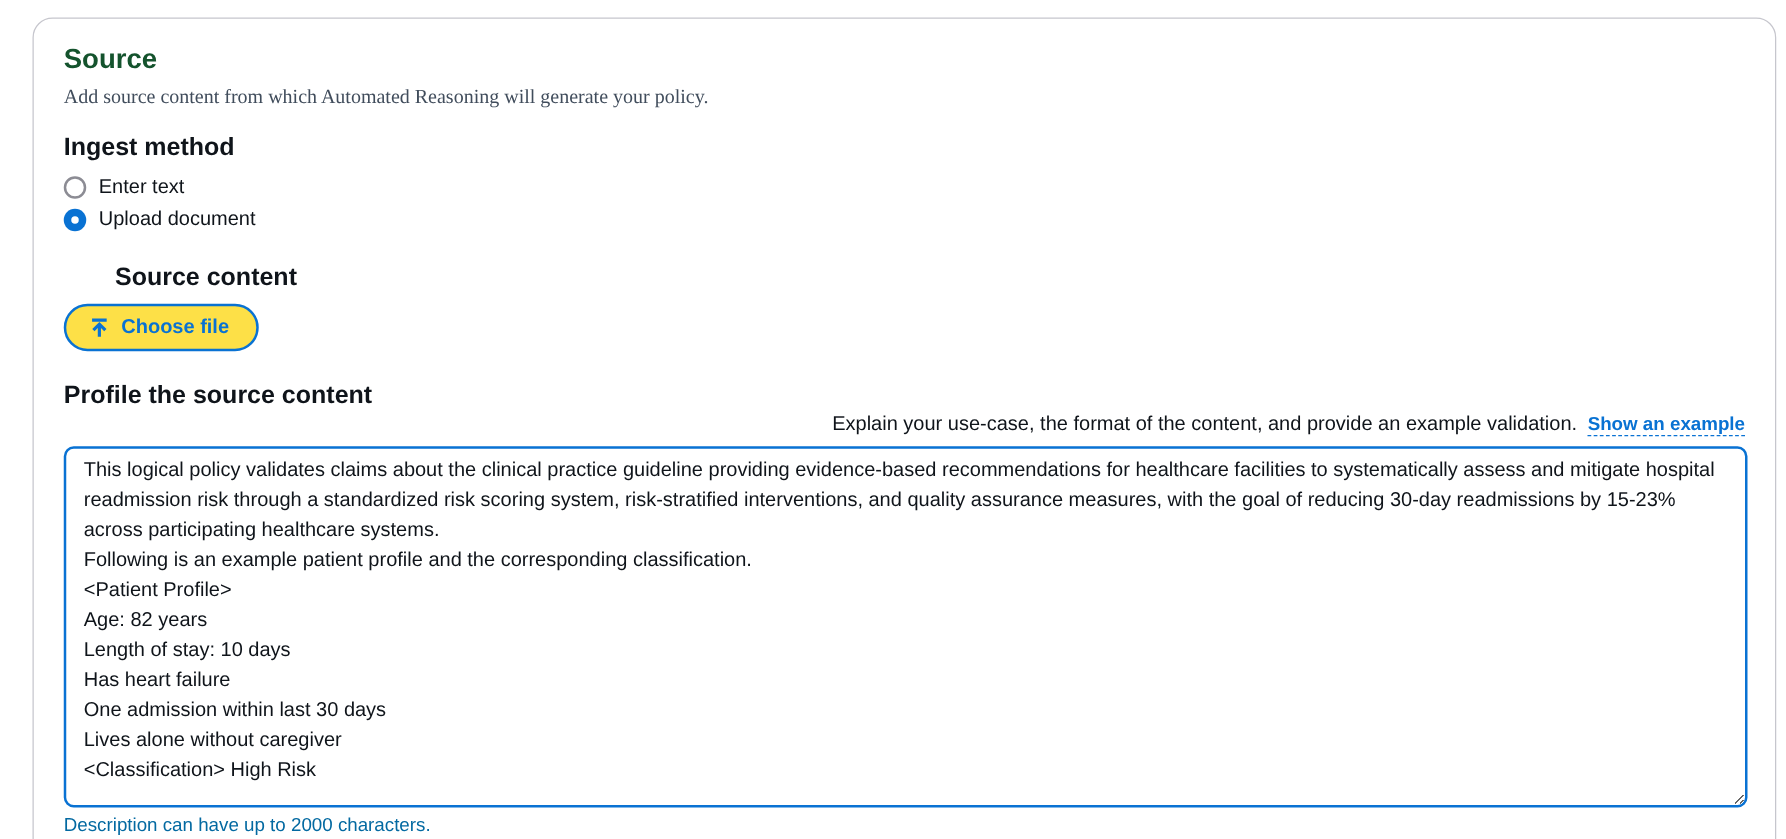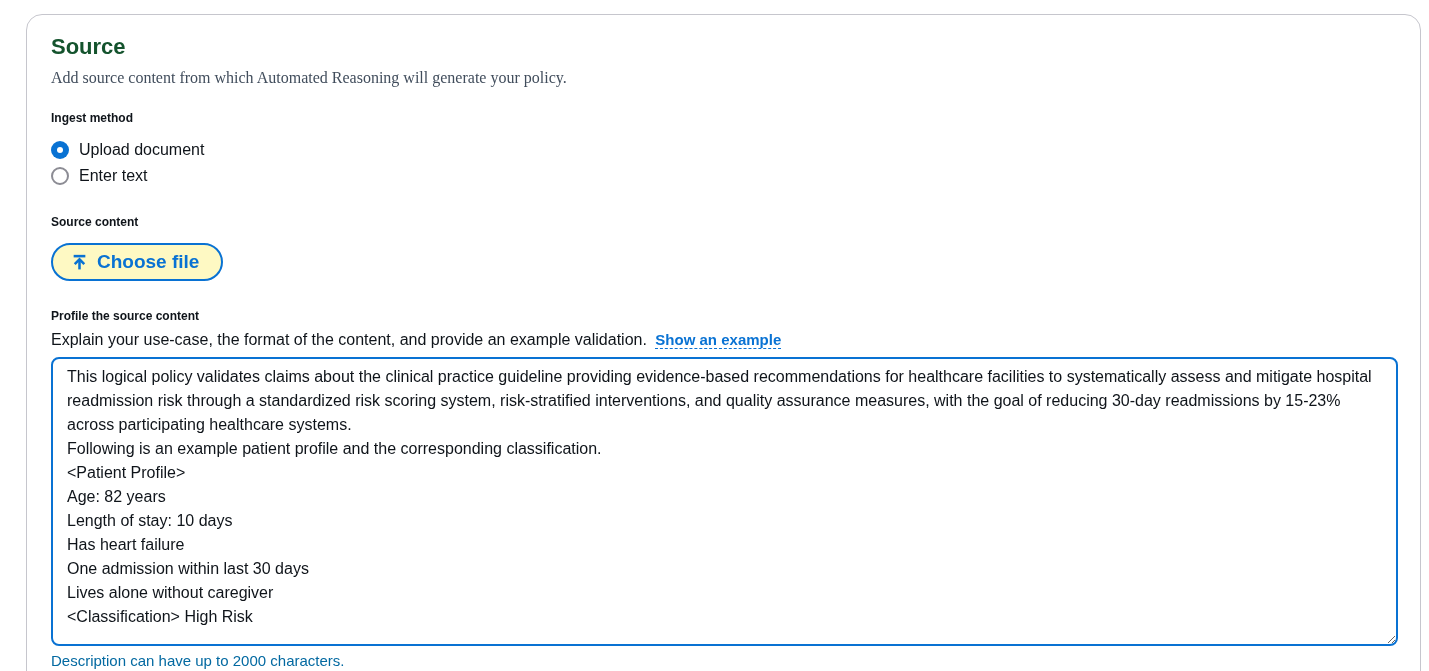--- a/index.html
+++ b/index.html
@@ -32,21 +32,21 @@
     color: #14532d;
   }
   .page-desc {
     margin-top: 6px;
     font-size: 16px;
     line-height: 22px;
     color: #414d5c;
     font-family: Liberation Serif, serif;
   }
   .field-label {
-    font-size: 12px;
+    font-size: 20px;
     line-height: 22px;
     font-weight: 700;
     color: #0f141a;
   }
   .ingest-label { margin-top: 18px; }
   .radio-group { margin-top: 8px; }
   .radio-row {
     display: flex;
     align-items: center;
     height: 26px;
@@ -71,43 +71,44 @@
   .radio-circle.unchecked {
     background: #ffffff;
     border: 2px solid #8c8c94;
   }
   .radio-label {
     margin-left: 10px;
     font-size: 16px;
     line-height: 22px;
     color: #0f141a;
   }
-  .source-content-label { margin-top: 22px; }
+  .source-content-label { margin-top: 22px; margin-left: 41px; }
   .choose-file-btn {
     margin-top: 10px;
     display: inline-flex;
     align-items: center;
     gap: 9px;
     height: 38px;
     padding: 0 22px 0 18px;
-    background: #fef9c3;
+    background: #fde047;
     border: 2px solid #0972d3;
     border-radius: 20px;
     color: #0972d3;
     font-family: inherit;
-    font-size: 19px;
+    font-size: 16px;
     font-weight: 700;
     cursor: pointer;
   }
   .describe-label { margin-top: 24px; }
   .describe-hint-row {
     margin-top: 2px;
     font-size: 16px;
     line-height: 22px;
     color: #0f141a;
+    text-align: right;
   }
   .example-link {
     color: #0972d3;
     font-size: 15px;
     font-weight: 700;
     text-decoration: none;
     border-bottom: 1px dashed #0972d3;
     cursor: pointer;
     margin-left: 4px;
   }
@@ -140,26 +141,26 @@
 
 <div class="card">
 
   <h2 class="page-title">Source</h2>
   <div class="page-desc">Add source content from which Automated Reasoning will generate your policy.</div>
 
   <div class="field-label ingest-label">Ingest method</div>
 
   <div class="radio-group">
     <div class="radio-row">
+      <span class="radio-circle unchecked"></span>
+      <span class="radio-label">Enter text</span>
+    </div>
+    <div class="radio-row">
       <span class="radio-circle checked"></span>
       <span class="radio-label">Upload document</span>
-    </div>
-    <div class="radio-row">
-      <span class="radio-circle unchecked"></span>
-      <span class="radio-label">Enter text</span>
     </div>
   </div>
 
   <div class="field-label source-content-label">Source content</div>
 
   <button class="choose-file-btn">
     <span style="display:inline-flex;">
       <svg width="17" height="17" viewBox="0 0 16 16" fill="none">
         <path d="M2.5 2 H13.5" stroke="#0972d3" stroke-width="2.4" stroke-linecap="butt"></path>
         <path d="M8 14.5 V6" stroke="#0972d3" stroke-width="2.4"></path>

